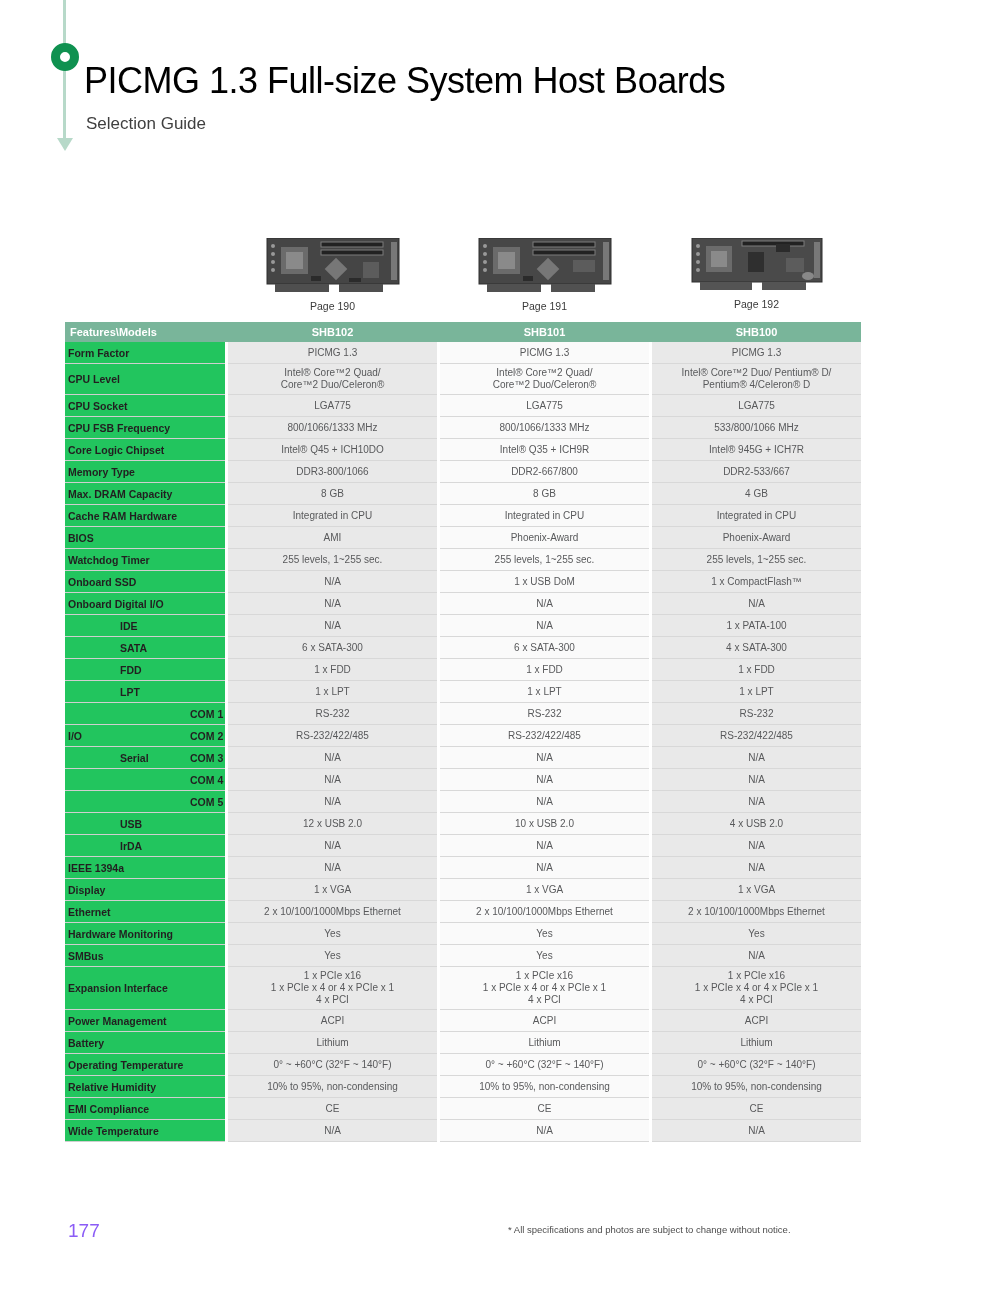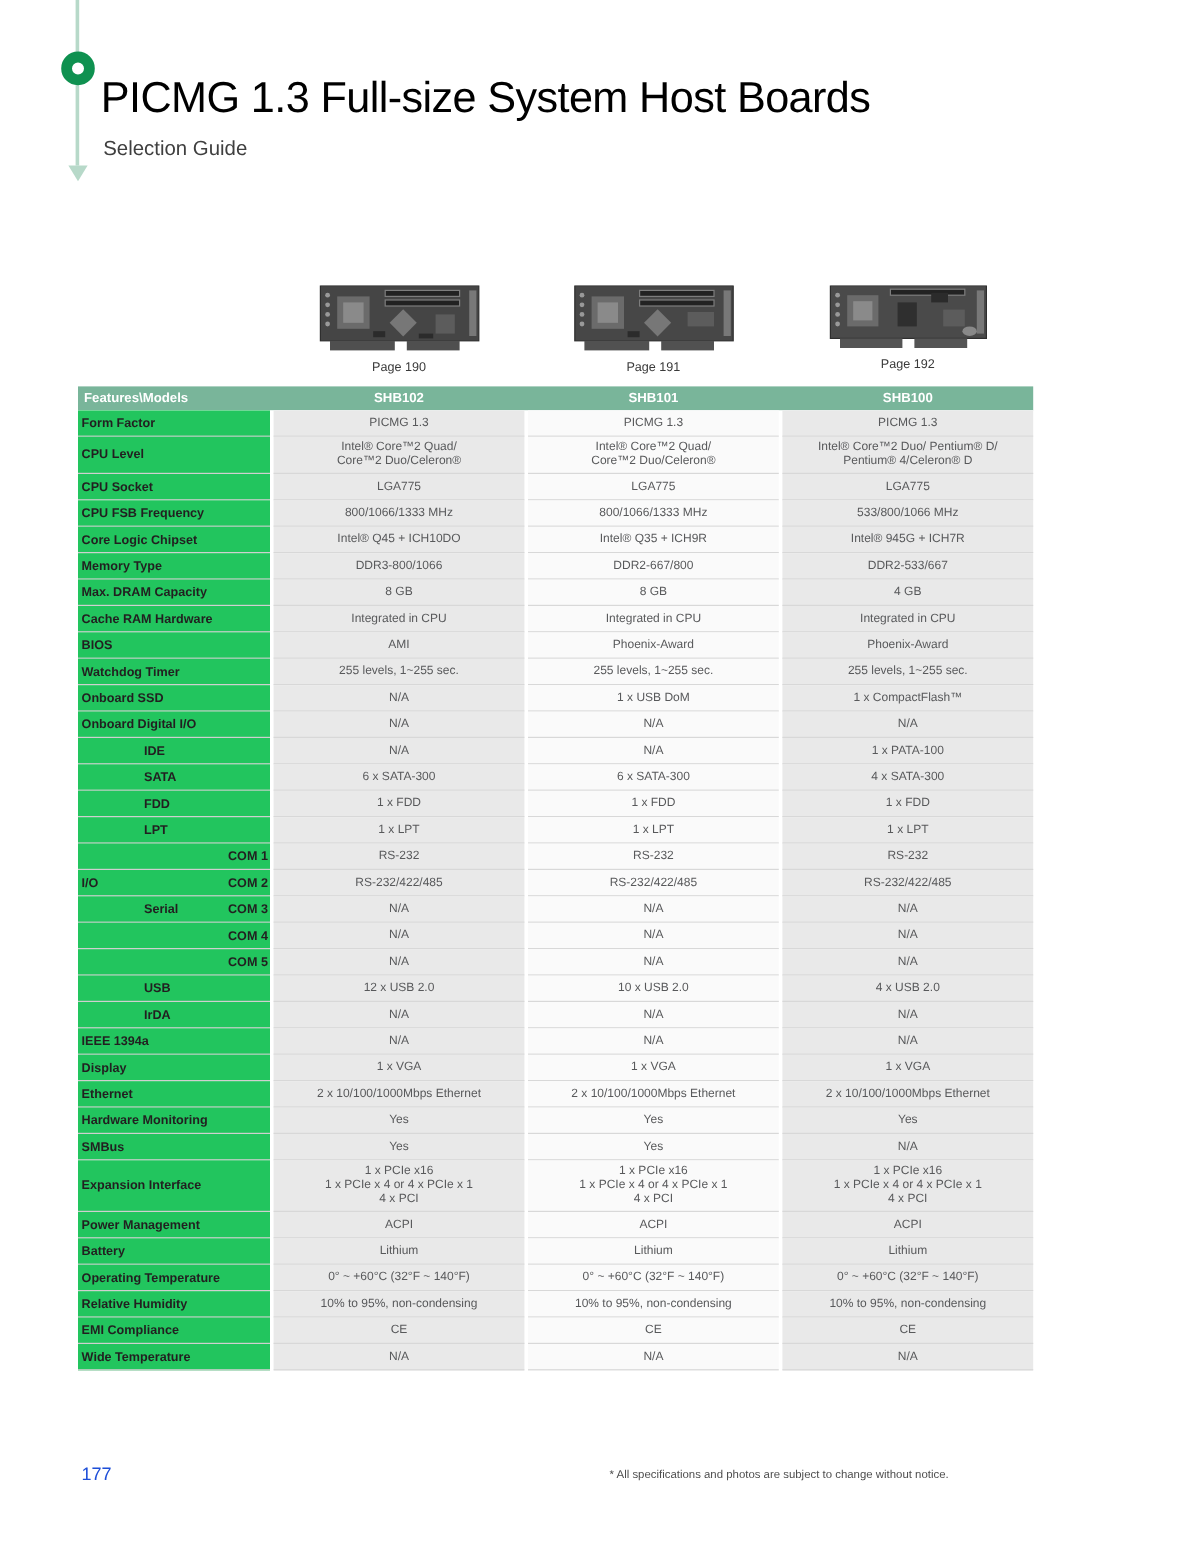--- a/index.html
+++ b/index.html
@@ -34,21 +34,21 @@
   .lcell { position:relative; background:#22c55e; border-bottom:1px solid #cfcfcf; min-height:22px; }
   .lp { position:absolute; top:50%; transform:translateY(-50%); white-space:nowrap;
     font-size:10.5px; font-weight:700; color:#221f20; }
   .lp.i0 { left:3px; } .lp.i1 { left:55px; } .lp.i2 { left:113px;margin-left:12px; }
   .vcell { display:flex; align-items:center; justify-content:center; text-align:center;
     font-size:10px; line-height:12px; color:#58595b; min-height:22px; padding:3px 4px;
     border-bottom:1px solid #d8d8d8; white-space:pre-line; }
   .vcell.c0, .vcell.c2 { background:#e9e9e9; }
   .vcell.c1 { background:#fafafa; }
   
-  .page-number { position:absolute; left:68px; top:1220px; font-size:15px; color:#1d4ed8; }
+  .page-number { position:absolute; left:68px; top:1220px; font-size:19px; color:#8b5cf6; }
   .footnote { position:absolute; left:508px; top:1224px; font-size:9.5px; color:#4d4d4d; }
 </style>
 </head>
 <body>
 
 <div class="deco-line"></div>
 <div class="deco-arrow"></div>
 <div class="deco-ring"></div>
 
 <h1 class="page-title">PICMG 1.3 Full-size System Host Boards</h1>

